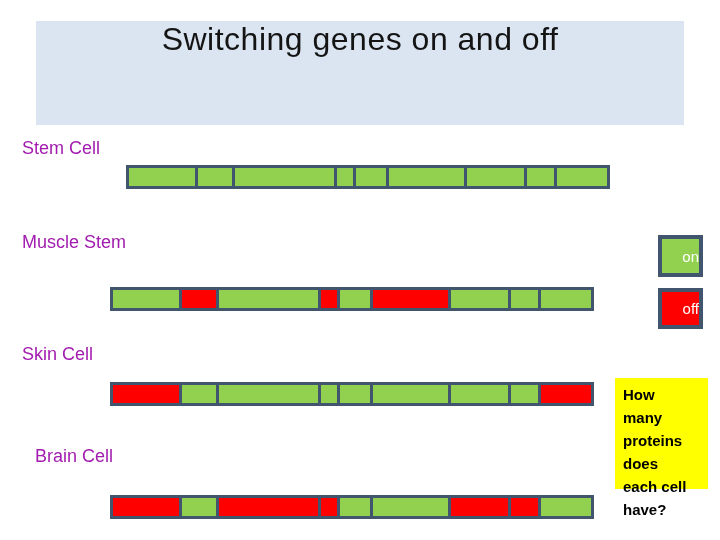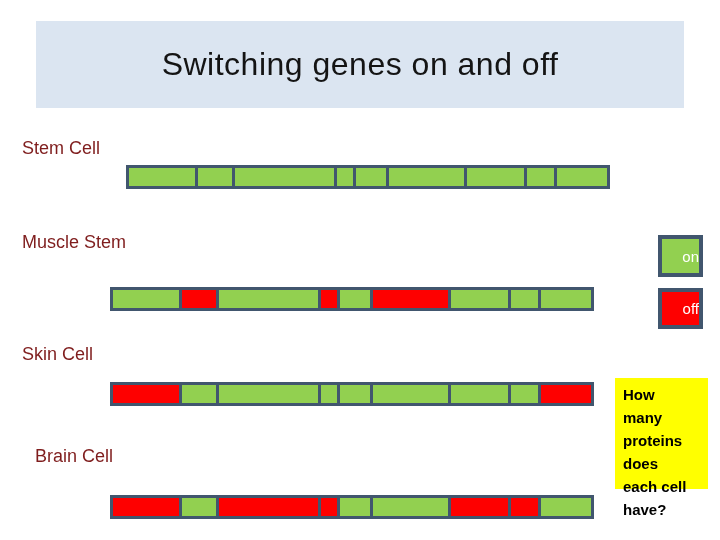--- a/index.html
+++ b/index.html
@@ -1,25 +1,25 @@
 <!DOCTYPE html>
 <html style="--title-bg: #dbe5f1; --gene-on: #92d050; --gene-off: #fe0000; --bar-border: #41566e; --question-bg: #ffff00;"><head>
 <meta charset="utf-8">
 <style>
   html,body{margin:0;padding:0;background:#fff;}
   .slide{
     position:relative;width:720px;height:540px;background:#ffffff;
     font-family:"Liberation Sans",sans-serif;overflow:hidden;
   }
   .titlebar{
-    position:absolute;left:36px;top:21px;width:648px;height:87px;
-    background:var(--title-bg);display:flex;align-items:center;justify-content:center;
+    position:absolute;left:36px;top:21px;width:648px;height:104px;
+    background:var(--title-bg);display:flex;align-items:flex-start;justify-content:center;
   }
   .title{font-size:32px;color:#141414;letter-spacing:0.5px;}
-  .cell-label{position:absolute;font-size:18px;color:#7f1d1d;text-align:center;}
+  .cell-label{position:absolute;font-size:18px;color:#a21caf;text-align:center;}
   .gene-bar{
     position:absolute;height:24px;width:484px;background:var(--bar-border);
     display:flex;padding:3px;gap:3px;box-sizing:border-box;
   }
   .seg{height:100%;}
   .seg.on{background:var(--gene-on);}
   .seg.off{background:var(--gene-off);}
   .switch{
     position:absolute;left:658px;width:45px;box-sizing:border-box;
     border:4px solid var(--bar-border);display:flex;align-items:center;justify-content:flex-end;

